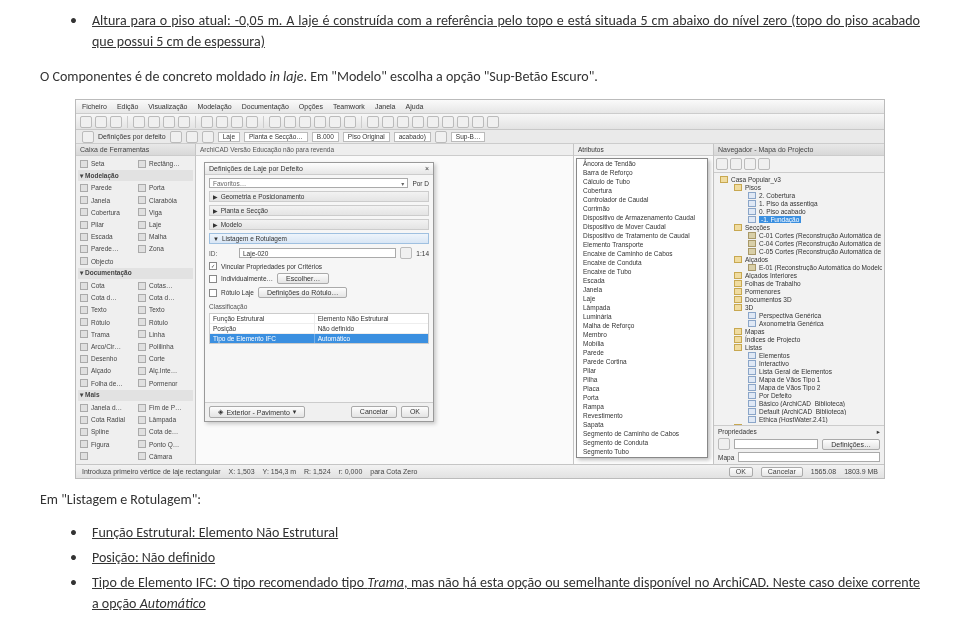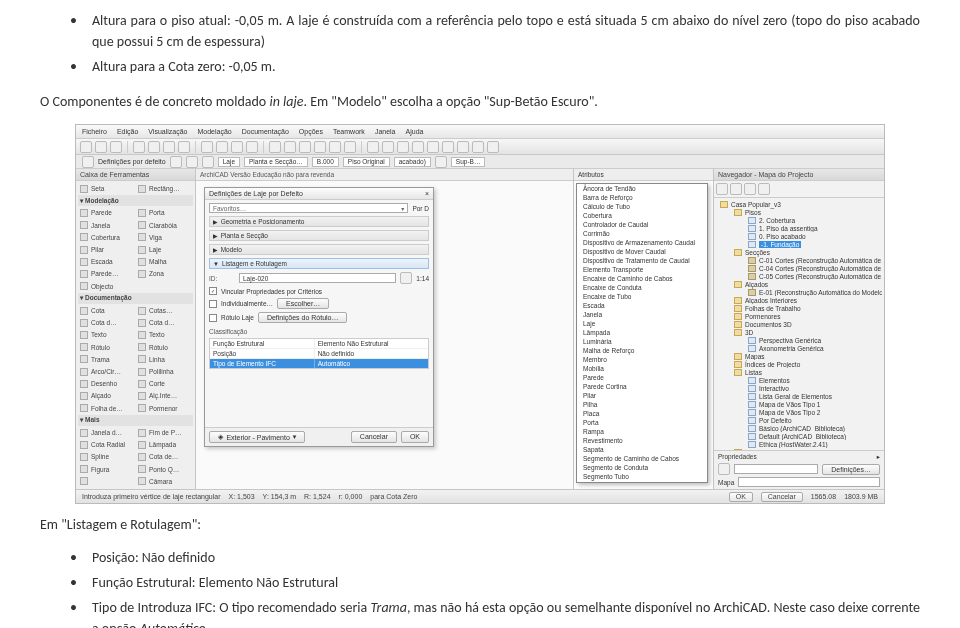--- a/index.html
+++ b/index.html
@@ -5,21 +5,21 @@
   * { box-sizing: border-box; margin: 0; padding: 0; }
   body {
     font-family: Calibri, Arial, sans-serif;
     font-size: 14px;
     color: #333;
     background: #fff;
     width: 960px;
     padding: 10px 40px;
   }
   .bullet-list { list-style: none; padding-left: 30px; margin-bottom: 14px; }
-  .bullet-list li { position: relative; padding-left: 22px; margin-bottom: 4px; line-height: 1.5; text-align: justify; }
+  .bullet-list li { position: relative; padding-left: 22px; margin-bottom: 4px; line-height: 1.5; text-align: justify; text-decoration: underline; }
   .bullet-list li::before { content: "•"; position: absolute; left: 0; font-size: 14px; }
   .paragraph { margin: 10px 0 12px 0; line-height: 1.5; }
   .italic { font-style: italic; }
 
   
   .app-shot {
     width: 810px;
     height: 380px;
     margin: 6px auto 10px auto;
     background: #f2f2f2;
@@ -100,21 +100,20 @@
   .status-right { display: flex; align-items: center; gap: 8px; }
   .sbtn { background: linear-gradient(#fdfdfd,#e6e6e6); border: 1px solid #aaa; padding: 0 6px; height: 10px; display: flex; align-items: center; border-radius: 2px; }
 
   .doc-sub { margin-top: 8px; }
 </style>
 </head>
 <body>
 
 <ul class="bullet-list">
   <li>Altura para o piso atual: -0,05 m. A laje é construída com a referência pelo topo e está situada 5 cm abaixo do nível zero (topo do piso acabado que possui 5 cm de espessura)</li>
-  <li>Altura para a Cota zero: -0,05 m.</li>
 </ul>
 
 <p class="paragraph">
   <span>O Componentes é de concreto moldado </span><span class="italic">in laje</span><span>. Em "Modelo" escolha a opção "Sup-Betão Escuro".</span>
 </p>
 
 <div class="app-shot">
 
   <div class="menubar">
     <span>Ficheiro</span>
@@ -730,19 +729,19 @@
       <div class="sbtn">OK</div>
       <div class="sbtn">Cancelar</div>
       <span>1565.08</span>
       <span>1803.9 MB</span>
     </div>
   </div>
 </div>
 
 <p class="paragraph doc-sub">Em "Listagem e Rotulagem":</p>
 <ul class="bullet-list">
+  <li>Função Estrutural: Elemento Não Estrutural</li>
   <li>Posição: Não definido</li>
-  <li>Função Estrutural: Elemento Não Estrutural</li>
   <li>
-    <span>Tipo de Introduza IFC: O tipo recomendado seria </span><span class="italic">Trama</span><span>, mas não há esta opção ou semelhante disponível no ArchiCAD. Neste caso deixe corrente a opção </span><span class="italic">Automático</span>
+    <span>Tipo de Elemento IFC: O tipo recomendado tipo </span><span class="italic">Trama</span><span>, mas não há esta opção ou semelhante disponível no ArchiCAD. Neste caso deixe corrente a opção </span><span class="italic">Automático</span>
   </li>
 
 </ul>
 
 </body></html>

